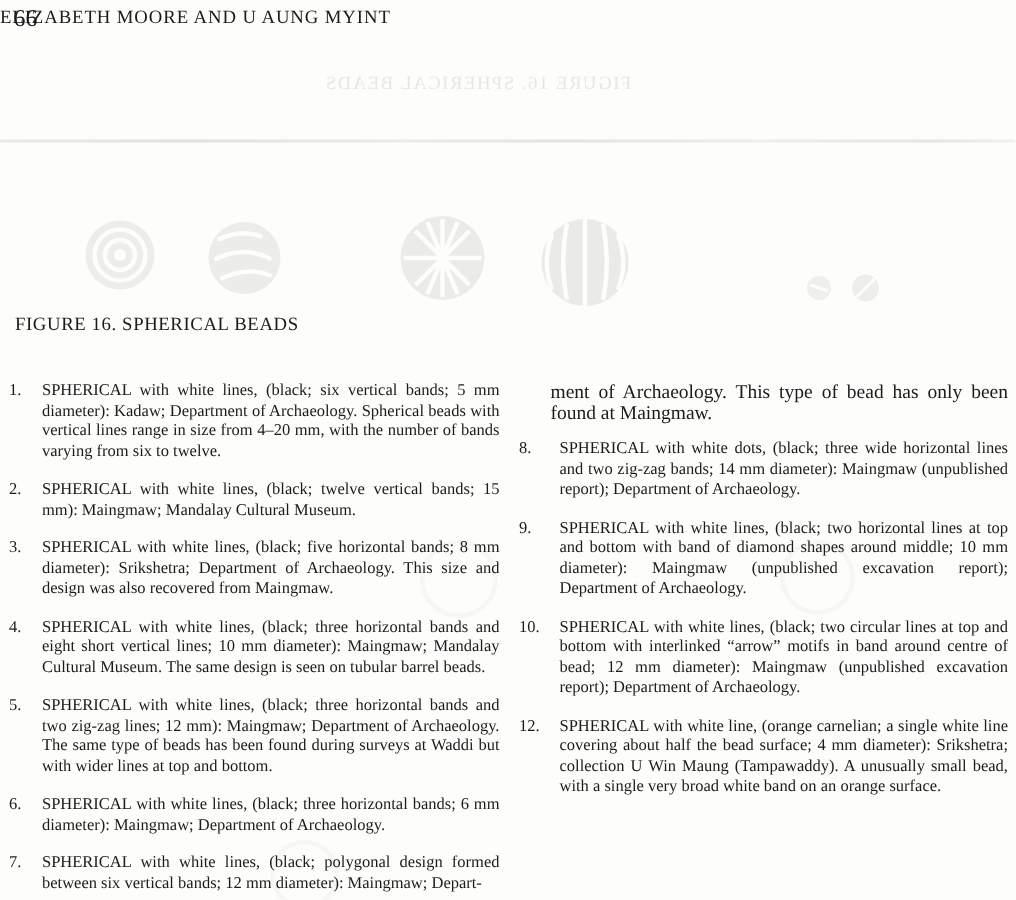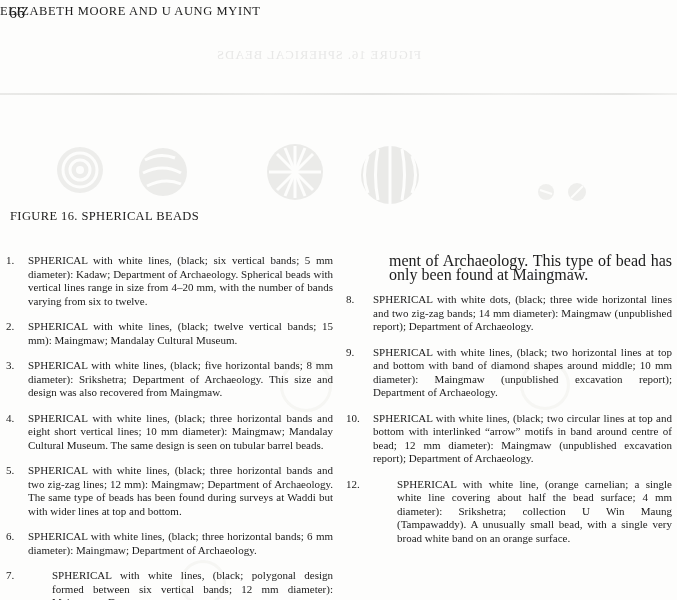--- a/index.html
+++ b/index.html
@@ -52,35 +52,35 @@
   }
   .col { box-sizing: border-box; }
   .col-left  { width: 327px; margin-right: 13px; }
   .col-right { width: 326px; }
   .item {
     display: flex;
     margin-bottom: 12px;
     font-size: 11px;
     line-height: 13.5px;
   }
-  .item:last-child { margin-bottom: 0; gap: 24px; }
+  .item:last-child { margin-bottom: 0; }
   .item .num {
     flex: 0 0 22px;
     text-align: left;
   }
   .col-right .item .num { flex-basis: 27px; }
   .item .txt {
     flex: 1;
     margin: 0;
     text-align: justify;
     text-justify: inter-word;
   }
   .continuation {
-    margin: 0 0 12px 43px;
-    font-size: 16px;
+    margin: 0 0 12px 21px;
+    font-size: 13px;
     line-height: 13.5px;
     text-align: justify;
   }
   
   .ghost-blob {
     position: absolute;
     border-radius: 50%;
     border: 3px solid #f2f2f0;
     opacity: 0.7;
     pointer-events: none;

